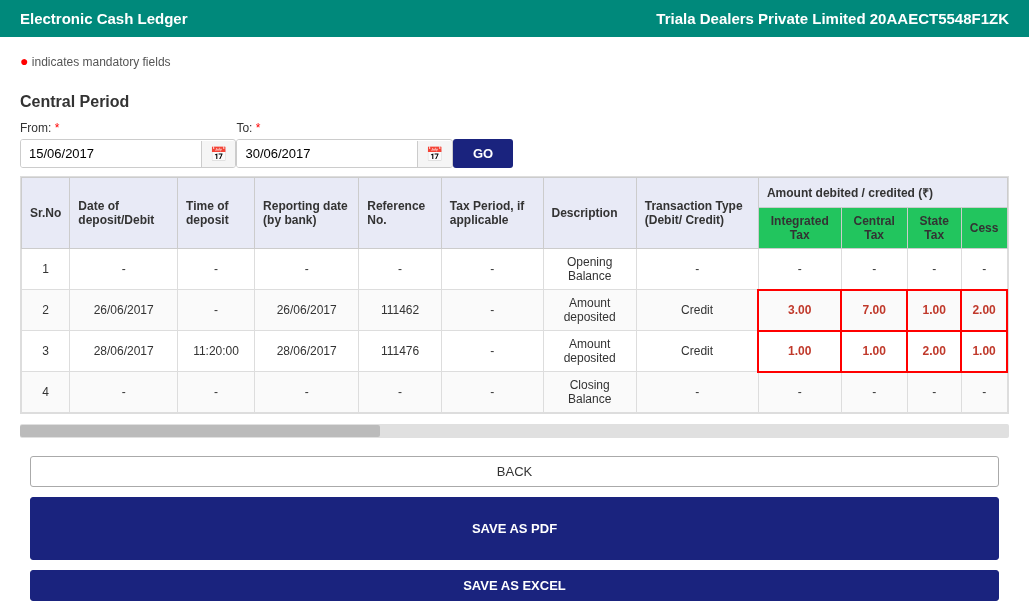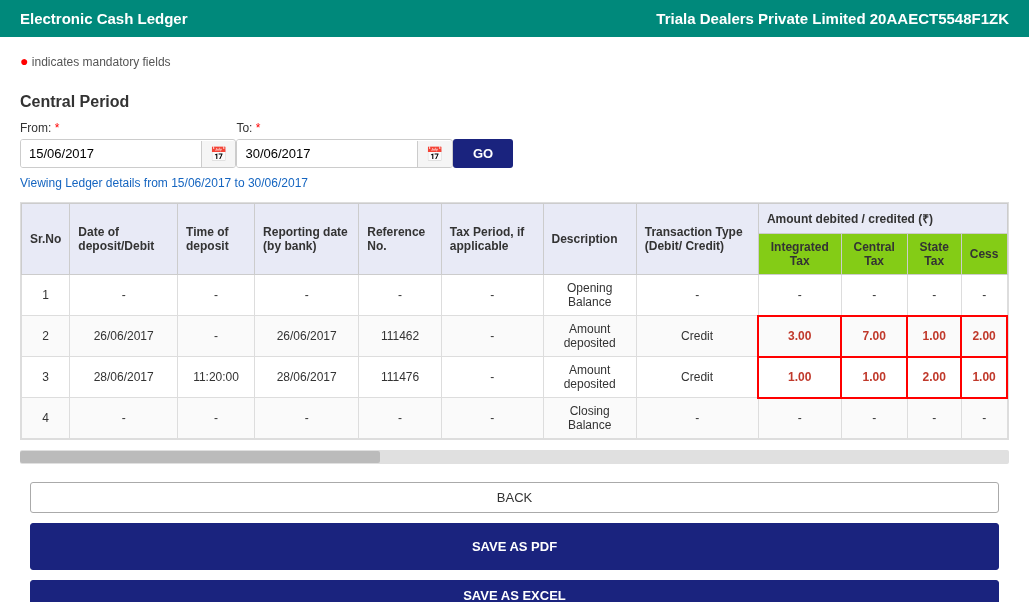--- a/index.html
+++ b/index.html
@@ -119,21 +119,21 @@
       background: #e8eaf6;
       border: 1px solid #ccc;
       padding: 6px 8px;
       text-align: left;
       font-size: 12px;
       font-weight: bold;
       color: #333;
     }
 
     thead tr.sub-header th {
-      background: #84cc16;
+      background: #22c55e;
       border: 1px solid #ccc;
       padding: 6px 8px;
       text-align: center;
       font-size: 12px;
       font-weight: bold;
       color: #333;
     }
 
     tbody td {
       border: 1px solid #ddd;
@@ -187,21 +187,21 @@
       padding: 7px 22px;
       font-size: 13px;
       border-radius: 3px;
       cursor: pointer;
     }
 
     .btn-pdf {
       background: #1a237e;
       color: #fff;
       border: 1px solid #1a237e;
-      padding: 15px 18px;
+      padding: 23px 18px;
       font-size: 13px;
       border-radius: 3px;
       cursor: pointer;
       font-weight: bold;
     }
 
     .btn-excel {
       background: #1a237e;
       color: #fff;
       border: 1px solid #1a237e;
@@ -246,21 +246,20 @@
       </label>
       <div class="input-with-icon">
         <input type="text" value="30/06/2017" style="">
         <button class="cal-btn">📅</button>
       </div>
     </div>
 
     <button class="go-btn">GO</button>
   </div>
 
-  <div class="viewing-info">Viewing Ledger details from 15/06/2017 to 30/06/2017</div>
 
   <div class="table-wrap">
     <table>
       <thead>
         <tr>
           <th rowspan="2">Sr.No</th>
           <th rowspan="2">Date of deposit/Debit</th>
           <th rowspan="2">Time of deposit</th>
           <th rowspan="2">Reporting date (by bank)</th>
           <th rowspan="2">Reference No.</th>

